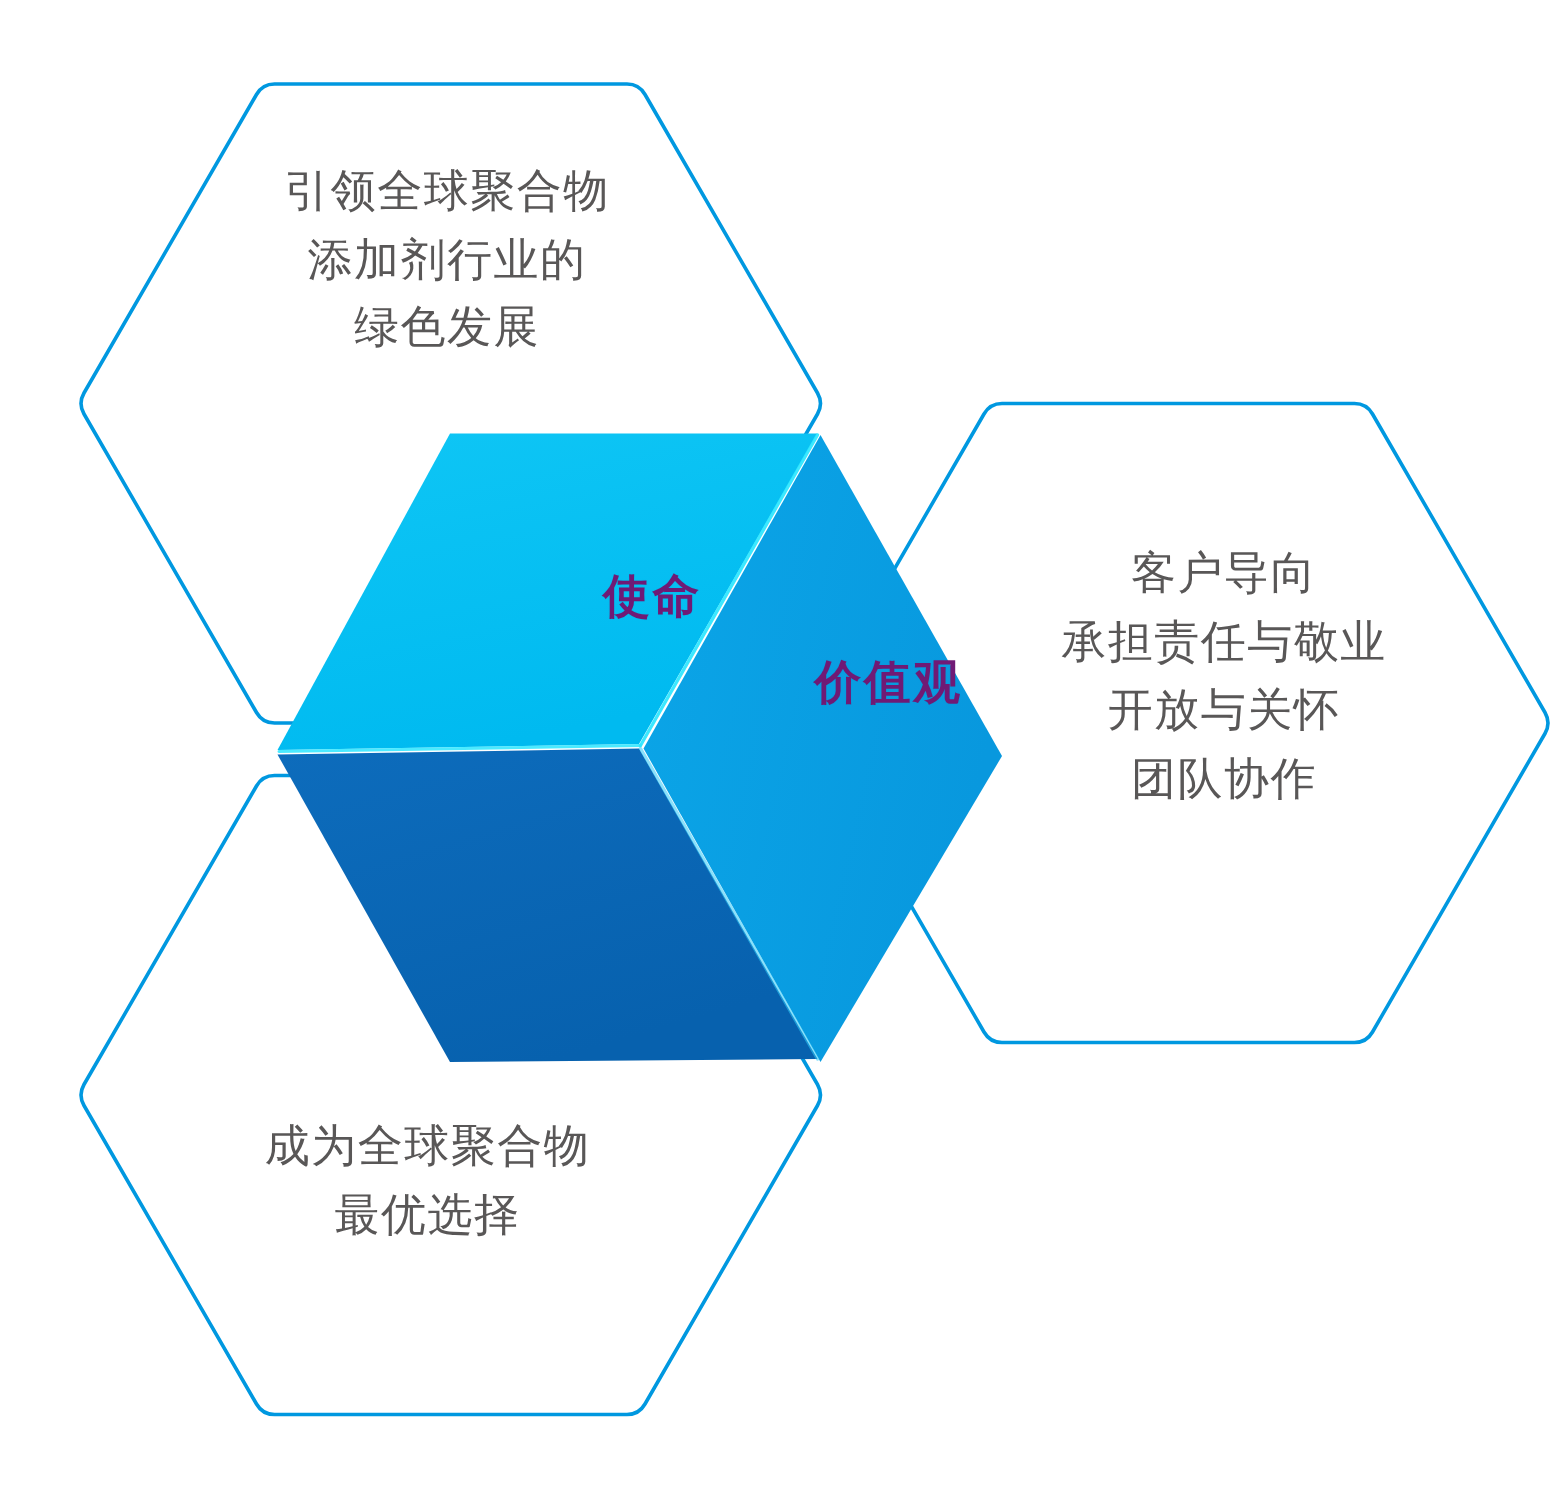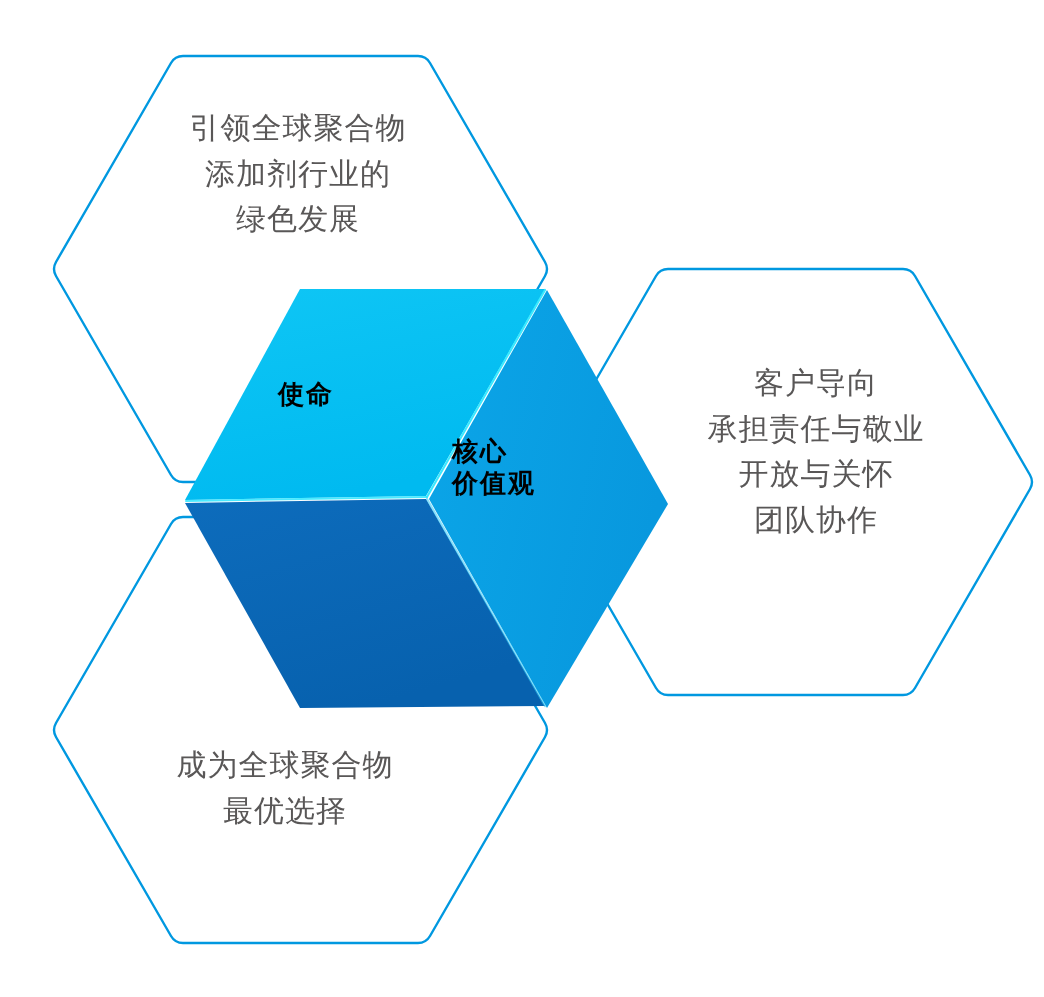--- a/index.html
+++ b/index.html
@@ -46,24 +46,24 @@
     top: 360px;
     width: 392px;
   }
   #hex-text-bottom {
     left: 117px;
     top: 742px;
     width: 336px;
   }
   .face-label {
     position: absolute;
-    text-align: left;
-    color: #000000;
+    text-align: right;
+    color: #701a75;
     font-weight: bold;
-    font-size: 26px;
+    font-size: 31px;
     line-height: 1.22;
     letter-spacing: 2px;
     white-space: nowrap;
     text-shadow: 0 0 1px rgba(0,0,0,0.05);
   }
   #label-mission {
     left: 278px;
     top: 379px;
     width: 190px;
   }
@@ -139,18 +139,17 @@
   <div class="hex-text" id="hex-text-bottom">
     <span class="tline">成为全球聚合物</span>
     <span class="tline">最优选择</span>
   </div>
 
   <div class="face-label" id="label-mission">
     <span class="tline">使命</span>
   </div>
 
   <div class="face-label" id="label-core">
-    <span class="tline">核心</span>
     <span class="tline">价值观</span>
   </div>
 
 
 </div>
 
 </body></html>

